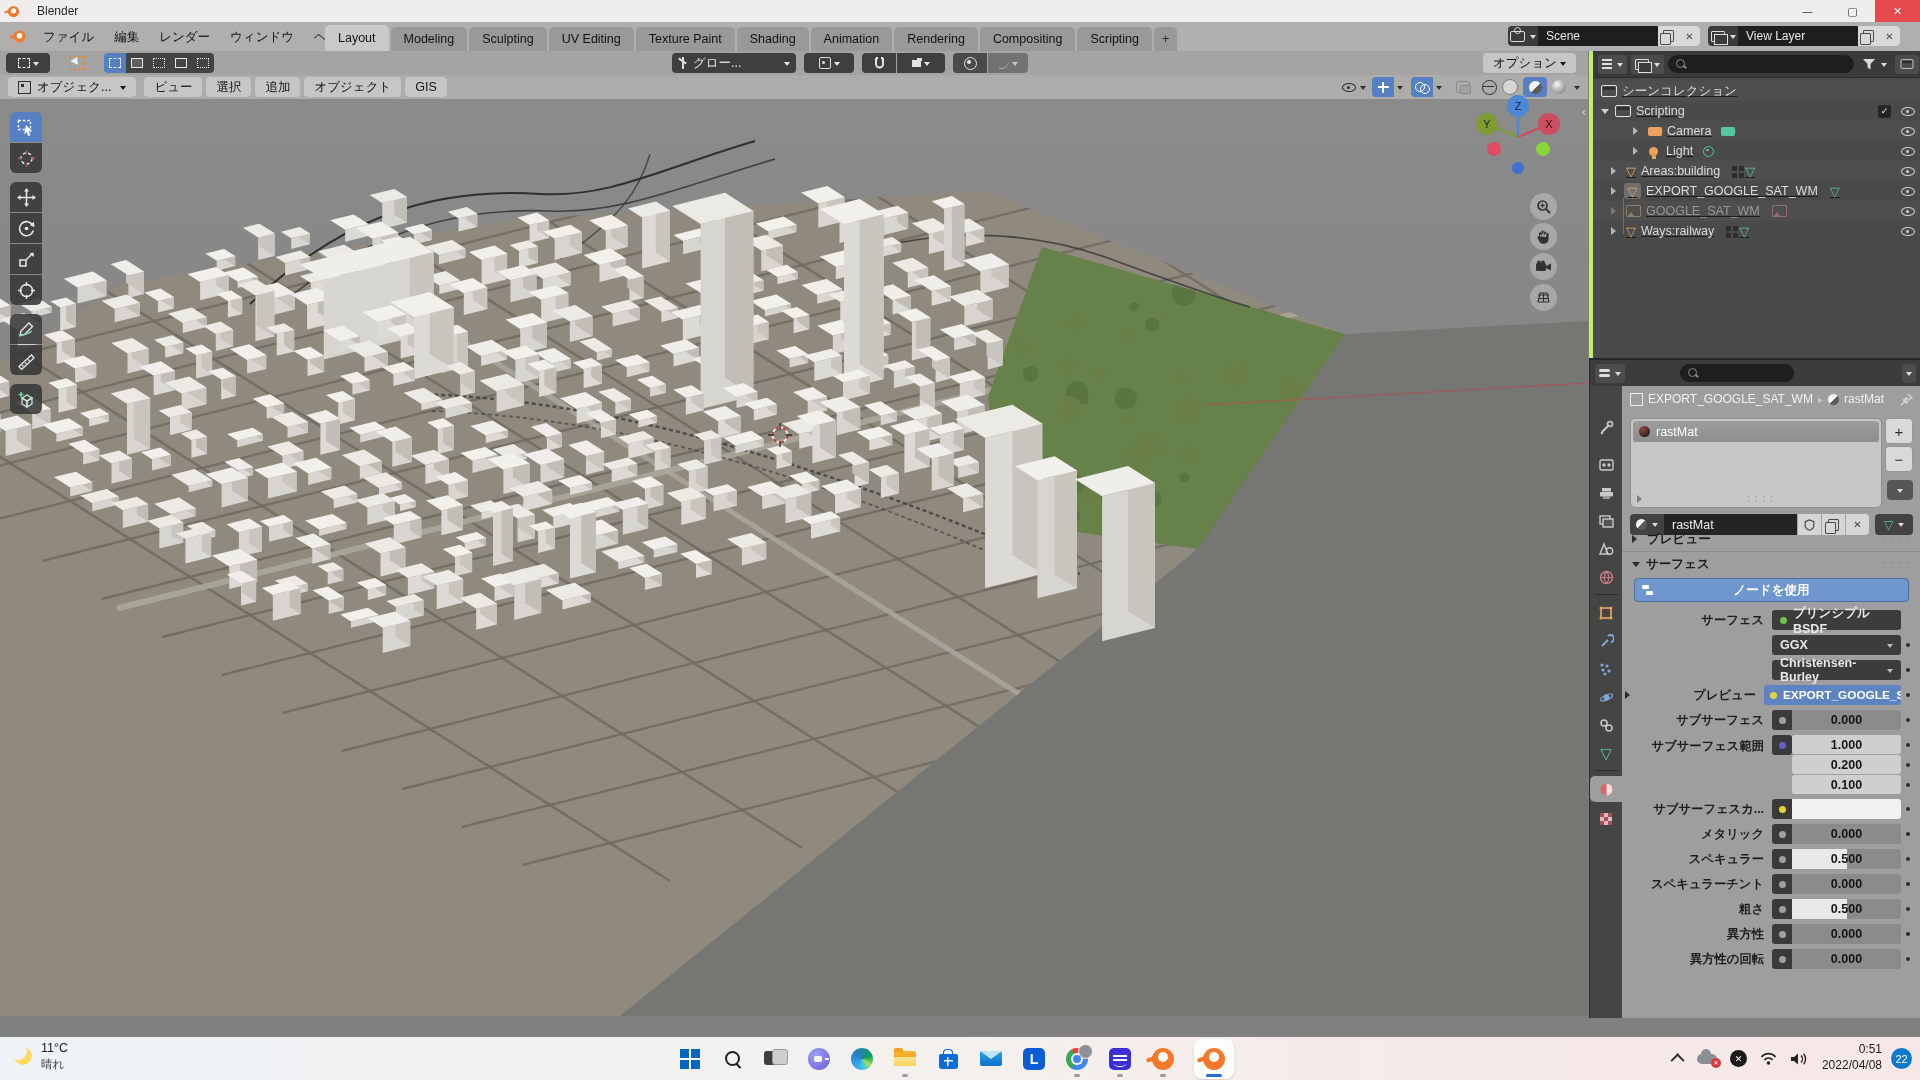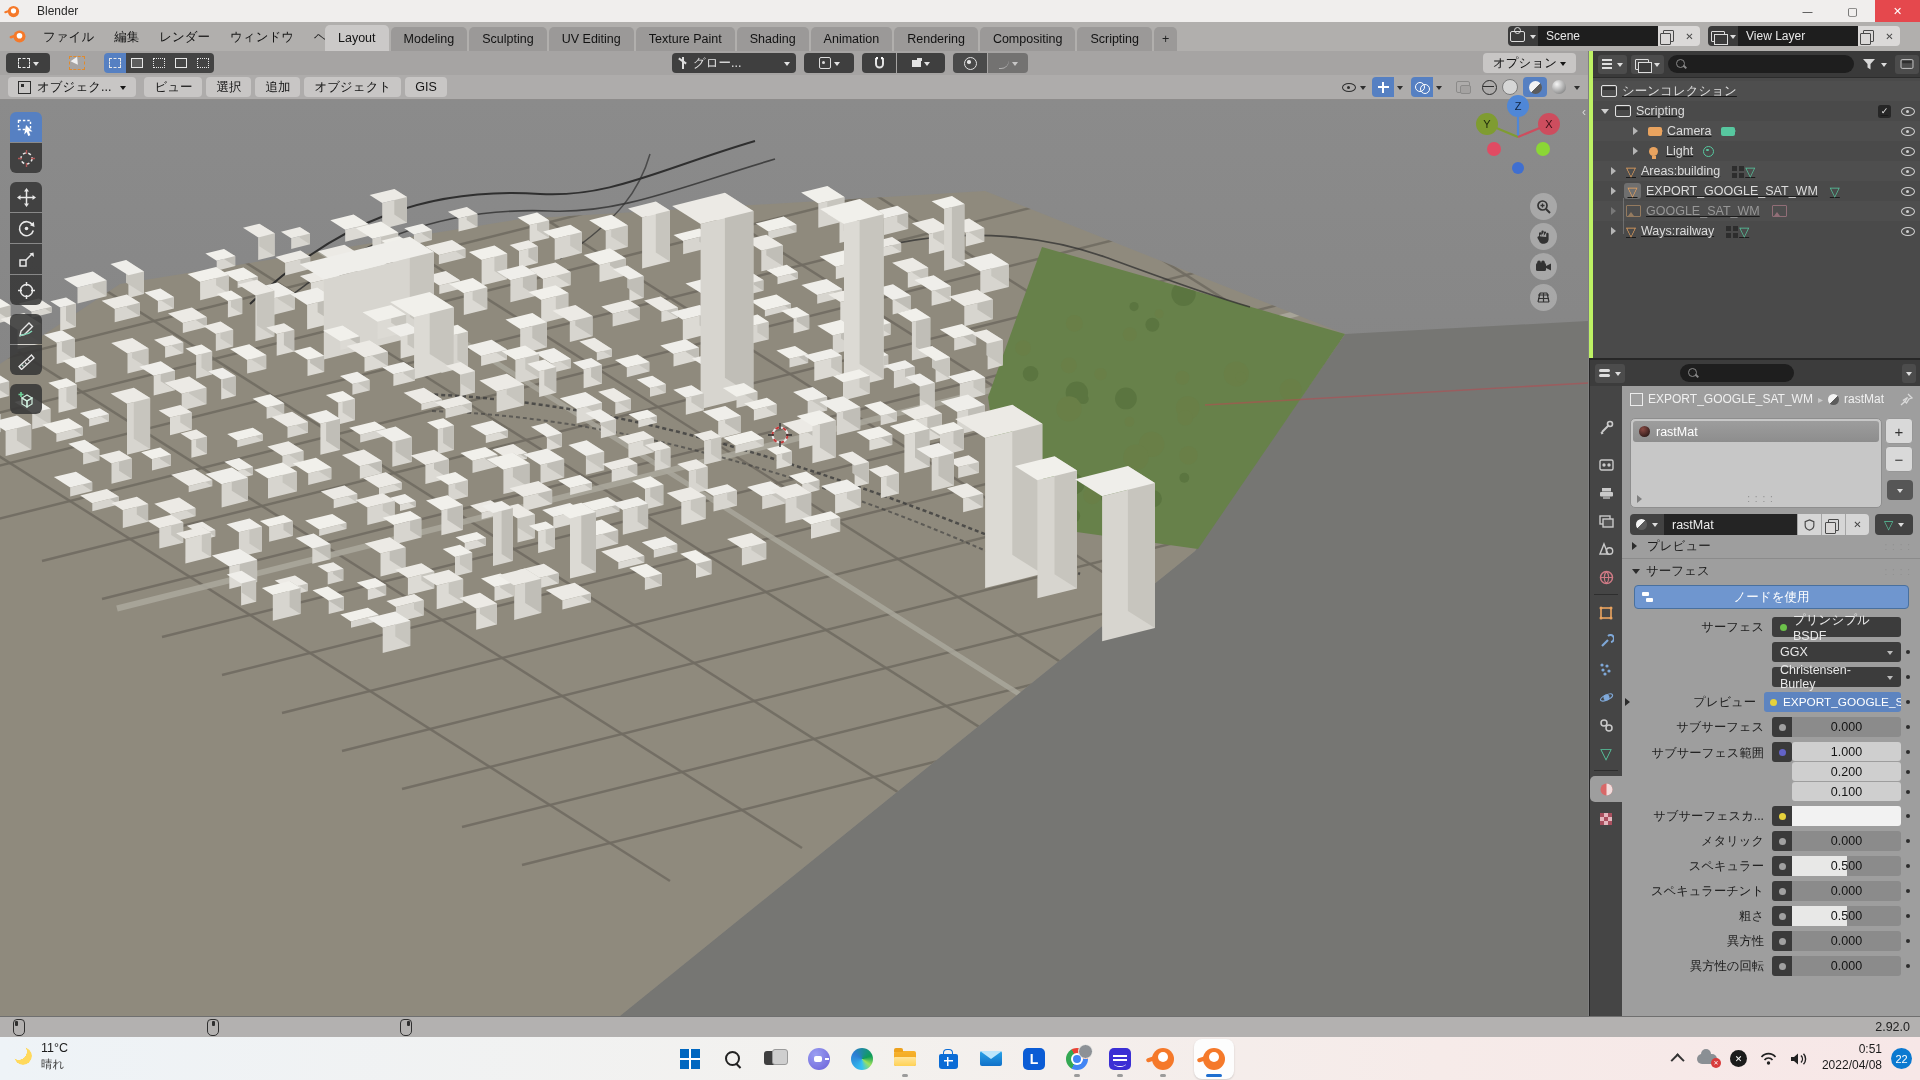--- a/index.html
+++ b/index.html
@@ -1653,21 +1653,21 @@
         <div class="lbtn">
             <span class="ico-copy"></span>
           </div>
         <div class="lbtn lastb xglyph"></div>
         <div class="meshbox">
             <span class="meshtri green" style="font-size:12px;"></span>
             <span class="chev"></span>
           </div>
       </div>
 
-      <div style="position:absolute;left:0;right:0;top:150px;">
+      <div style="position:absolute;left:0;right:0;top:143px;font-weight:bold;">
         <div class="panelhead">
           <span class="tri-r" style="color:#2b2b2b;"></span>
           <span>プレビュー</span>
           <span class="gripdots">: : : :</span>
         </div>
         <div class="pdivider"></div>
         <div class="panelhead">
           <span class="tri-d" style="color:#2b2b2b;"></span>
           <span>サーフェス</span>
           <span class="gripdots">: : : :</span>
@@ -1822,32 +1822,20 @@
             </div>
           <div class="pval">
               <span class="ptext">0.000</span>
             </div>
           <span class="adot"></span>
         </div>
       </div>
     </div>
   </div>
 
-  <div id="statusbar" class="abs">
-    <span class="mouse" style="left:13px;">
-        <span class="mbtn" style="left:1px;"></span>
-      </span>
-    <span class="mouse" style="left:207px;">
-        <span class="mbtn" style="left:3.5px;"></span>
-      </span>
-    <span class="mouse" style="left:400px;">
-        <span class="mbtn" style="right:1px;"></span>
-      </span>
-    <span id="version">2.92.0</span>
-  </div>
 
   <div id="taskbar" class="abs">
     <div id="weather">
       <span class="moon"></span>
       <span>
         <div class="wt">11°C</div>
         <div class="wc">晴れ</div>
       </span>
     </div>
     <div id="tb-icons">

